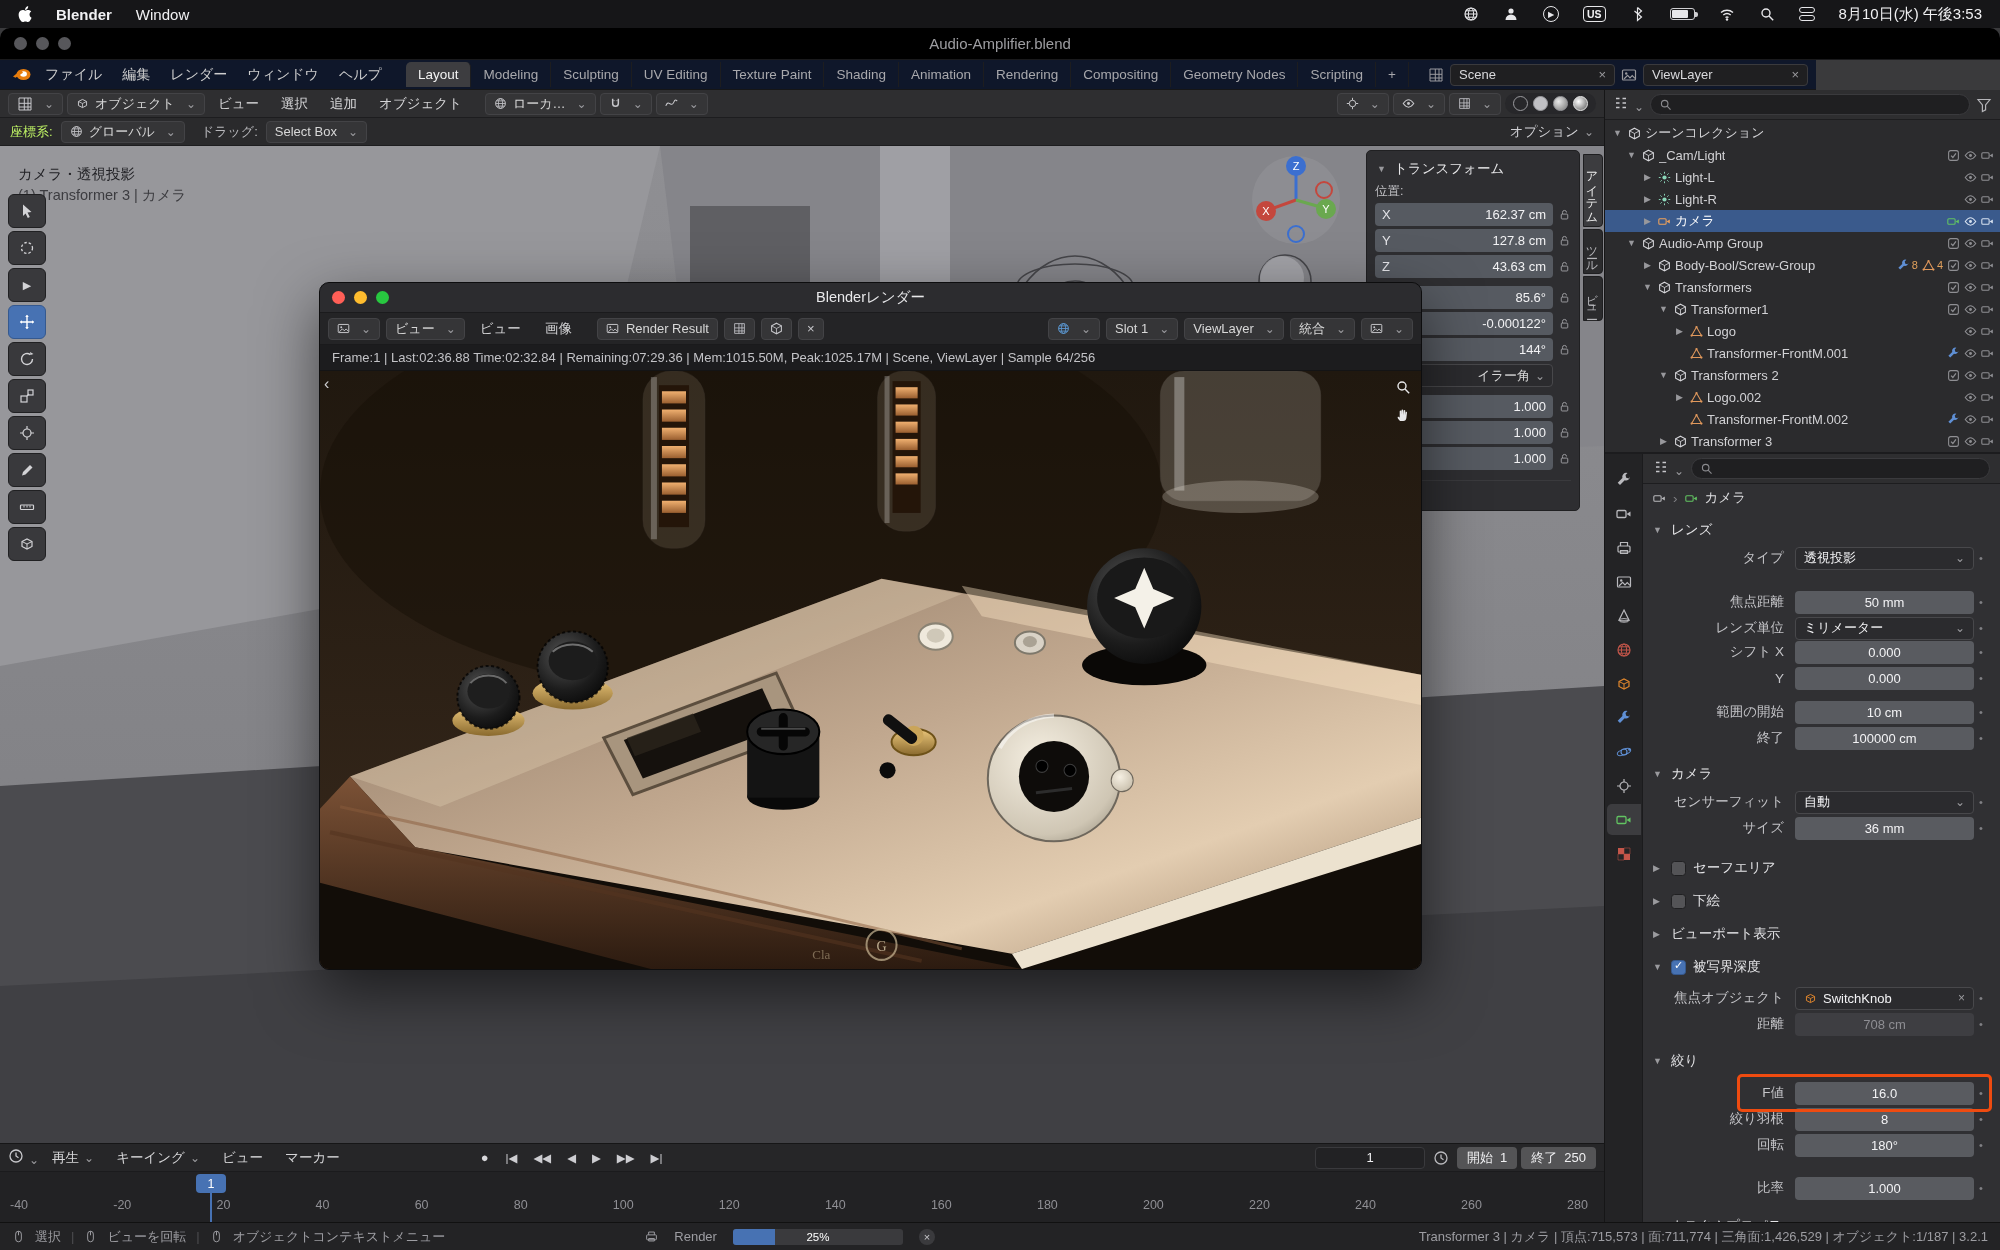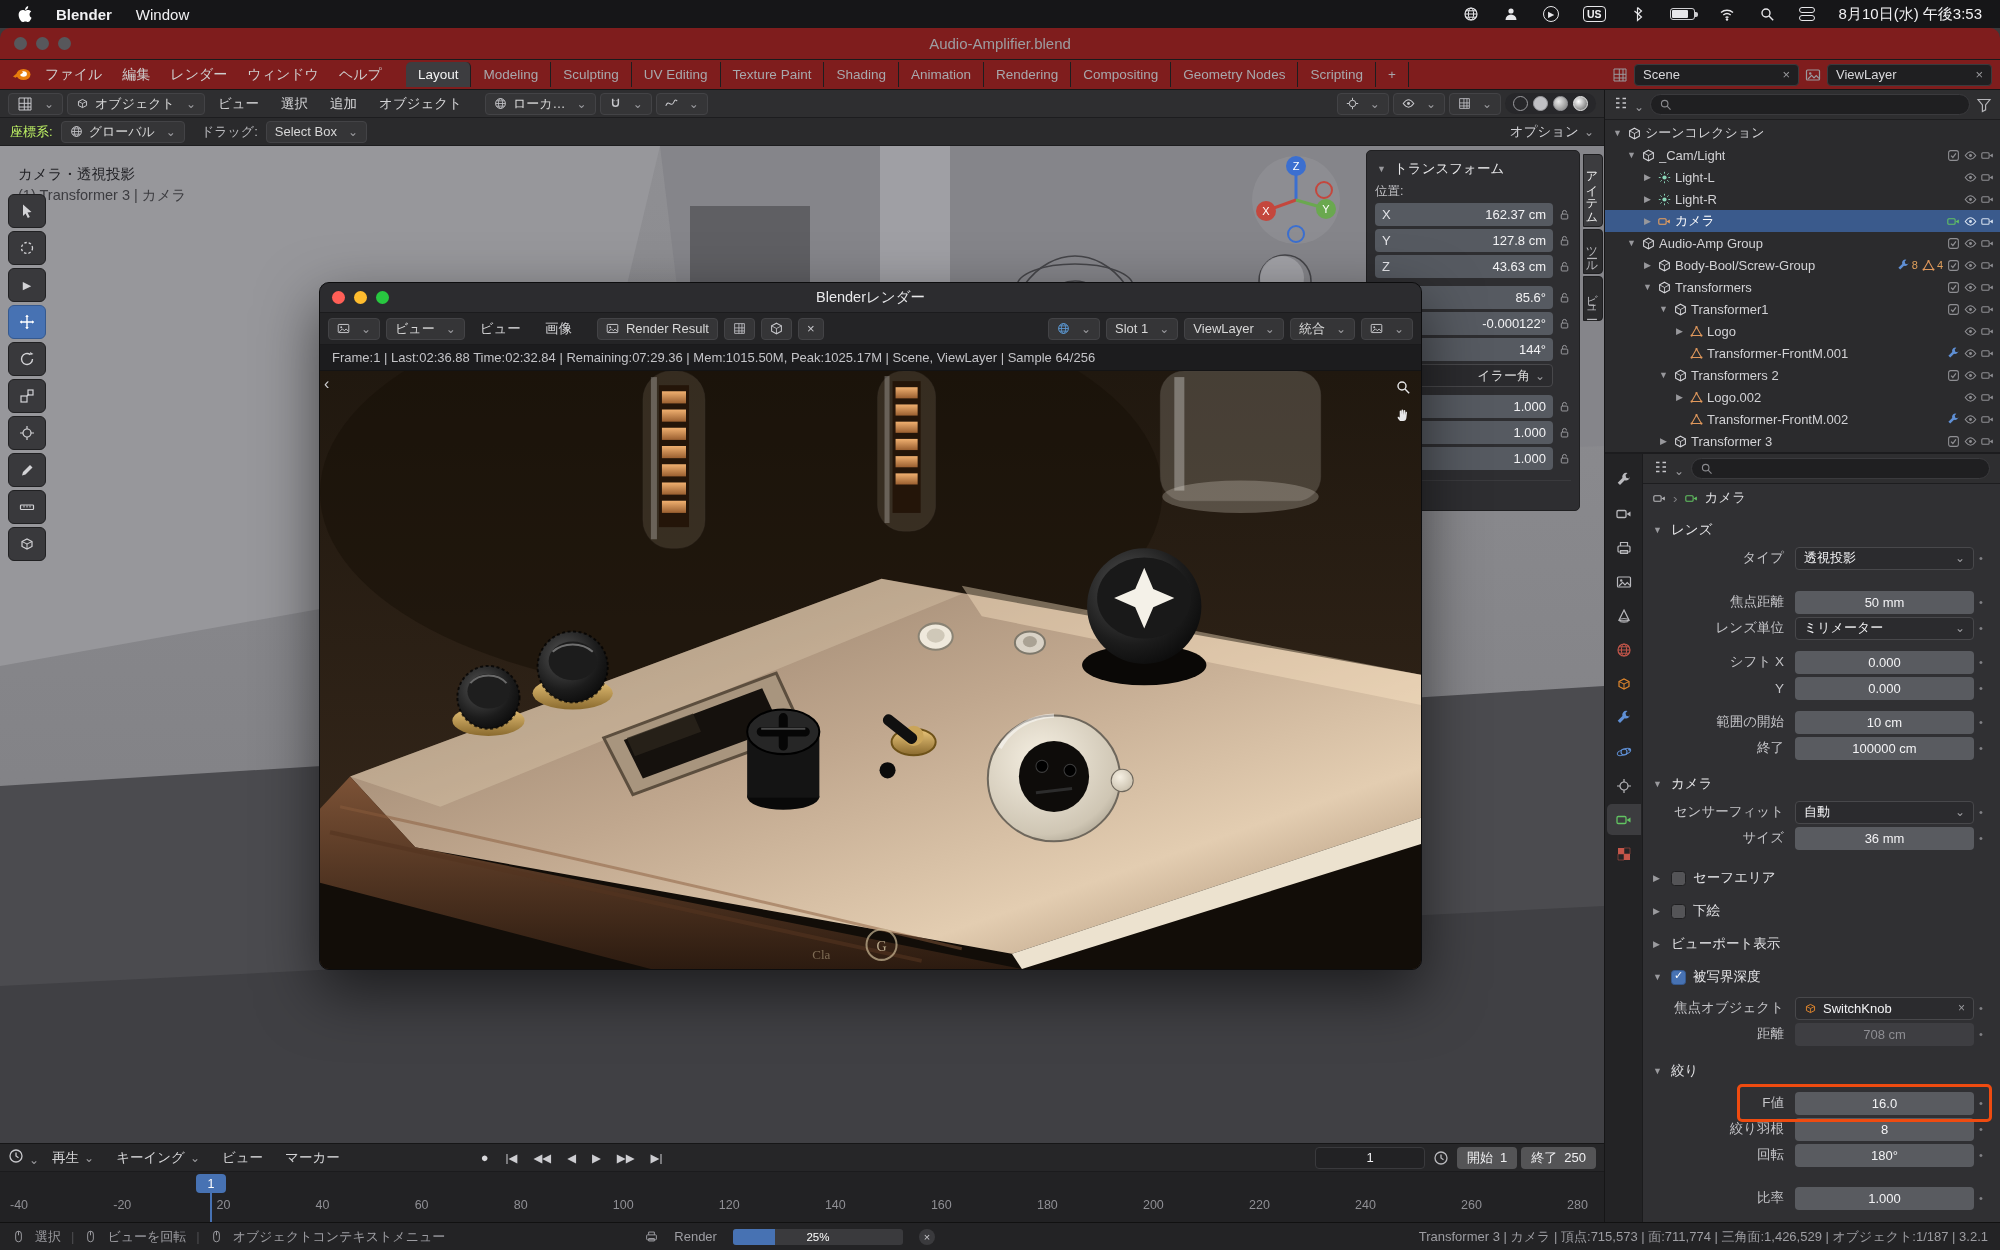--- a/index.html
+++ b/index.html
@@ -15,25 +15,25 @@
 #menubar .appname{font-weight:bold}
 .mbico{display:flex;align-items:center;color:#e7e7ea}
 .us-badge{border:1.4px solid #e7e7ea;border-radius:4px;font-size:10.5px;padding:0 3px;line-height:14px;font-weight:bold}
 .batt{width:25px;height:12px;border:1.4px solid #cfcfd2;border-radius:3px;position:relative}
 .batt::before{content:"";position:absolute;left:1px;top:1px;bottom:1px;width:70%;background:#e7e7ea;border-radius:1px}
 .batt::after{content:"";position:absolute;right:-4px;top:3px;width:2.5px;height:5px;background:#cfcfd2;border-radius:0 2px 2px 0}
 .cc-ico{display:flex;flex-direction:column;gap:2px}
 .cc-ico span{width:16px;height:6px;border:1.2px solid #e7e7ea;border-radius:3px;display:block}
 .playc{width:16px;height:16px;border:1.4px solid #e7e7ea;border-radius:50%;display:flex;align-items:center;justify-content:center;font-size:8px;color:#e7e7ea}
 
-#titlebar{position:absolute;left:0;top:28px;width:2000px;height:32px;background:#7f1d1d;border-bottom:1px solid #1a1a1c;border-radius:10px 10px 0 0;display:flex;align-items:center;justify-content:center;color:#9d9da1;font-size:15px}
+#titlebar{position:absolute;left:0;top:28px;width:2000px;height:32px;background:#000000;border-bottom:1px solid #1a1a1c;border-radius:10px 10px 0 0;display:flex;align-items:center;justify-content:center;color:#9d9da1;font-size:15px}
 .tl{width:13px;height:13px;border-radius:50%;background:#57575b}
 #tb-lights{position:absolute;left:14px;top:9px;display:flex;gap:9px}
 
-#topbar{position:absolute;left:0;top:60px;width:2000px;height:30px;background:#7f1d1d;border-bottom:1px solid #161617;display:flex;align-items:center;color:#cecece;padding-left:8px}
+#topbar{position:absolute;left:0;top:60px;width:1816px;height:30px;background:#0f172a;border-bottom:1px solid #161617;display:flex;align-items:center;color:#cecece;padding-left:8px}
 .menu-item{padding:4px 10px;cursor:default}
 .ws{padding:5px 12px;color:#a8a8ac;border-right:1px solid #1d1d1f;font-size:13.5px}
 .ws.active{background:#3d3d40;color:#f2f2f2;border-radius:5px 5px 0 0}
 .widget{display:flex;align-items:center;gap:8px;background:#1f1f21;border:1px solid #3a3a3d;border-radius:4px;height:22px;padding:4px 8px;font-size:13px;color:#d9d9dc}
 
 #vph1{position:absolute;left:0;top:90px;width:1604px;height:28px;background:#2e2e30;border-bottom:1px solid #1d1d1f;display:flex;align-items:center;gap:4px;padding:0 8px}
 #vph2{position:absolute;left:0;top:118px;width:1604px;height:28px;background:#2a2a2c;border-bottom:1px solid #1d1d1f;display:flex;align-items:center;gap:8px;padding:0 10px}
 .hdrop{display:flex;align-items:center;gap:6px;background:#353537;border:1px solid #434346;border-radius:4px;height:22px;padding:0 8px;font-size:13px}
 .hmenu{padding:3px 9px;font-size:13.5px;color:#d6d6d8}
 .shadeball{width:15px;height:15px;border-radius:50%;border:1.4px solid #9a9a9e;flex:none}
@@ -1232,21 +1232,21 @@
             <span class="pdot">•</span>
           </div>
         <div class="prow" style="margin-top:2px">
             <span class="plbl">レンズ単位</span>
             <div class="pfield drop">
               <span>ミリメーター</span>
               <span class="cvr">⌄</span>
             </div>
             <span class="pdot">•</span>
           </div>
-        <div class="prow" style="margin-top:10px">
+        <div class="prow" style="">
             <span class="plbl">シフト X</span>
             <div class="pfield">
               <span>0.000</span>
             </div>
             <span class="pdot">•</span>
           </div>
         <div class="prow" style="margin-top:2px">
             <span class="plbl">Y</span>
             <div class="pfield">
               <span>0.000</span>

